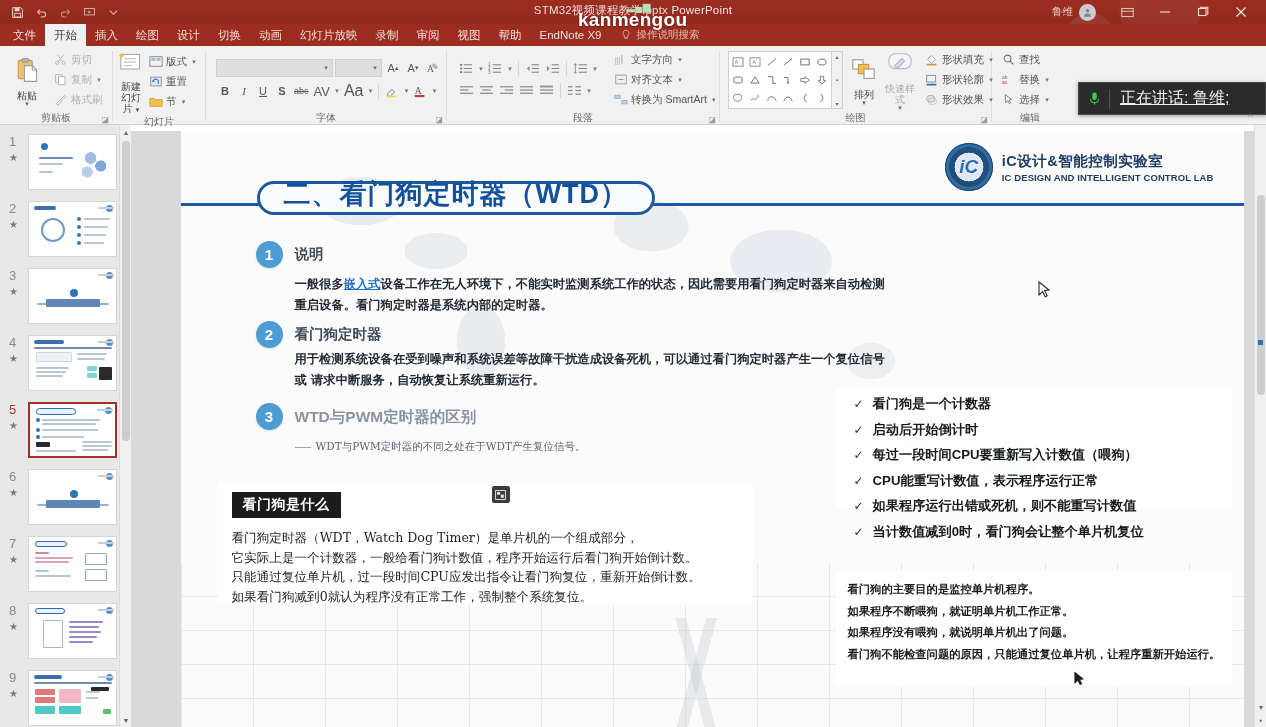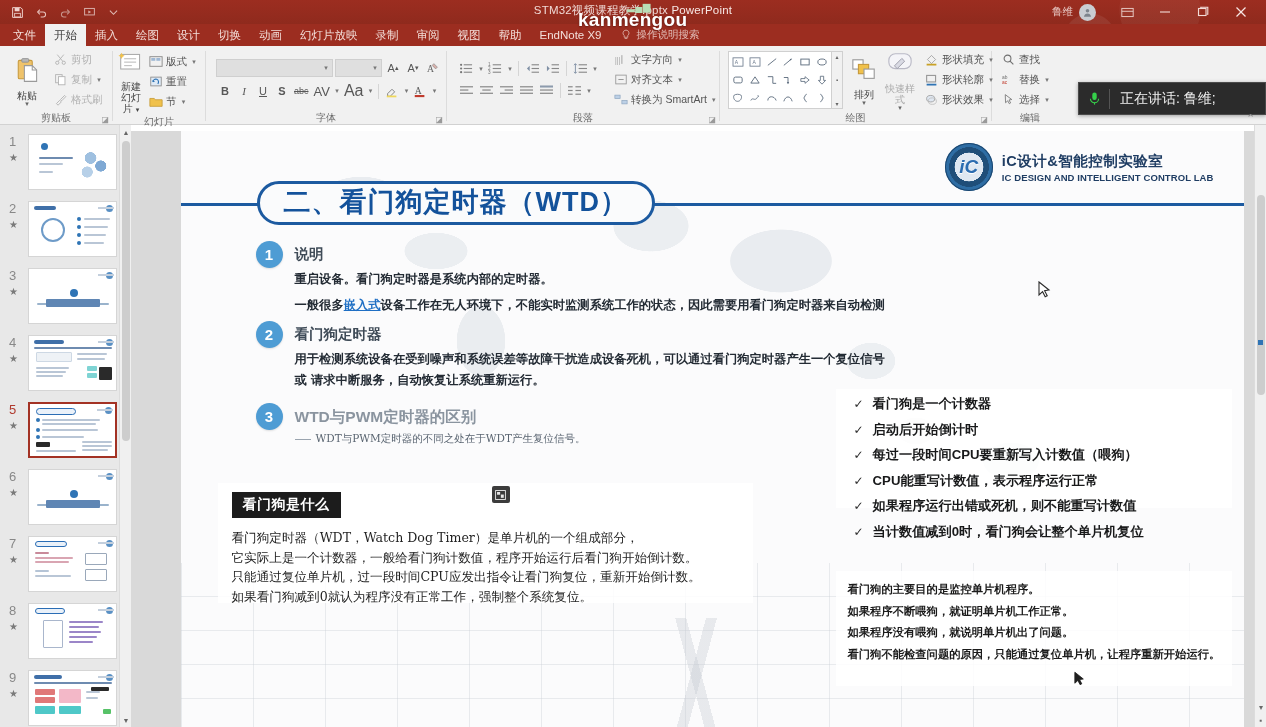--- a/index.html
+++ b/index.html
@@ -119,21 +119,21 @@
     display:flex; flex-direction:column; justify-content:space-between; align-items:center; font-size:6px; color:#666; padding:1px 0;}
 
   
   .meeting {
     position:absolute; left:1078px; top:82px; width:188px; height:33px;
     background:#2b2b2b; border:1px solid #4a4a4a; display:flex; align-items:center; z-index:20;
     box-shadow:0 1px 4px rgba(0,0,0,.35);
   }
   .meeting .mic { width:30px; display:flex; align-items:center; justify-content:center; }
   .meeting .sep { width:1px; height:20px; background:#545454; }
-  .meeting .mtxt { font-size:14px; color:#efefef; padding-left:10px; white-space:nowrap; }
+  .meeting .mtxt { font-size:16px; color:#efefef; padding-left:10px; white-space:nowrap;text-decoration:underline; }
   .meeting-chevron{ position:absolute; left:1246px; top:112px; font-size:11px; color:#8a8a8a; z-index:21;}
 
   
   .thumbpane {
     position:absolute; left:0; top:125px; width:131px; height:602px;
     background:#e8e8e8; overflow:hidden;
   }
   .thumbitem { position:relative; height:58px; margin:9px 0 0 0; display:flex; }
   .thumbnum {
     width:28px; text-align:left; padding-left:9px; font-size:13px; color:#888;
@@ -205,23 +205,23 @@
       display:flex; align-items:center; justify-content:center;
       box-shadow:inset 0 0 0 1px #1b466f;
   }
   .logo-seal .inner{ font-size:19px; color:#2b6cb0; font-weight:700; font-style:italic;
       text-shadow:0 1px 0 #fff;}
   .logo-txt .cn { font-size:14.5px; font-weight:700; color:#1f3d63; letter-spacing:.5px; }
   .logo-txt .en { font-size:9.5px; font-weight:700; color:#1f3d63; letter-spacing:.1px; margin-top:1px;}
 
   .title-rule { position:absolute; left:0; right:0; top:72px; height:3px; background:#1c5aa0; }
   .title-pill {
-    position:absolute; left:76px; top:50px; height:44px; padding:0 24px;
+    position:absolute; left:76px; top:50px; height:34px; padding:0 24px;
     border:3px solid #1c5aa0; border-radius:24px; background:#fafbfc;
-    display:flex; align-items:flex-start; justify-content:center; z-index:3;
+    display:flex; align-items:flex-end; justify-content:center; z-index:3;
   }
   .title-pill span { font-size:27px; font-weight:700; color:#13529b; letter-spacing:1px; white-space:nowrap;}
 
   .sec { position:absolute; display:flex; gap:12px; }
   .sec-num {
     width:27px; height:27px; border-radius:50%; background:#4e9cd4; color:#fff;
     font-size:15px; font-weight:700; display:flex; align-items:center; justify-content:center; flex:0 0 27px;
     box-shadow:0 1px 2px rgba(0,0,0,.12);
   }
   .sec-head { font-size:14.5px; font-weight:700; color:#3f4b57; line-height:27px; }
@@ -1093,41 +1093,41 @@
 
       <div class="title-rule"></div>
       <div class="title-pill">
         <span>二、看门狗定时器（WTD）</span>
       </div>
 
       <div class="sec" style="left:75px; top:110px; width:760px;">
         <div class="sec-num">1</div>
         <div>
           <div class="sec-head">说明</div>
-          <div class="sec-body">重启设备。看门狗定时器是系统内部的定时器。</div>
           <div class="sec-body" style="margin-top:5px">
             <span>一般很多</span><span class="hl">嵌入式</span><span>设备工作在无人环境下，不能实时监测系统工作的状态，因此需要用看门狗定时器来自动检测</span>
           </div>
+          <div class="sec-body">重启设备。看门狗定时器是系统内部的定时器。</div>
         </div>
       </div>
 
       <div class="sec" style="left:75px; top:190px; width:790px;">
         <div class="sec-num">2</div>
         <div>
           <div class="sec-head">看门狗定时器</div>
           <div class="sec-body" style="">用于检测系统设备在受到噪声和系统误差等故障干扰造成设备死机，可以通过看门狗定时器产生一个复位信号</div>
           <div class="sec-body">或 请求中断服务，自动恢复让系统重新运行。</div>
         </div>
       </div>
 
       <div class="sec" style="left:75px; top:272px; width:560px;">
         <div class="sec-num">3</div>
         <div>
           <div class="sec-head grey" style="font-size:15.5px">WTD与PWM定时器的区别</div>
-          <div class="sec-sub" style="margin-top:2px">
+          <div class="sec-sub" style="margin-top:10px">
             <span class="sec-dash"></span><span>WDT与PWM定时器的不同之处在于WDT产生复位信号。</span>
           </div>
         </div>
       </div>
 
       <div class="wbox" style="left:37px; top:352px; width:535px; height:120px;">
         <div style="padding:9px 0 0 14px;">
           <span class="tip-label">看门狗是什么</span>
         </div>
         <div style="padding:10px 0 0 14px;">

